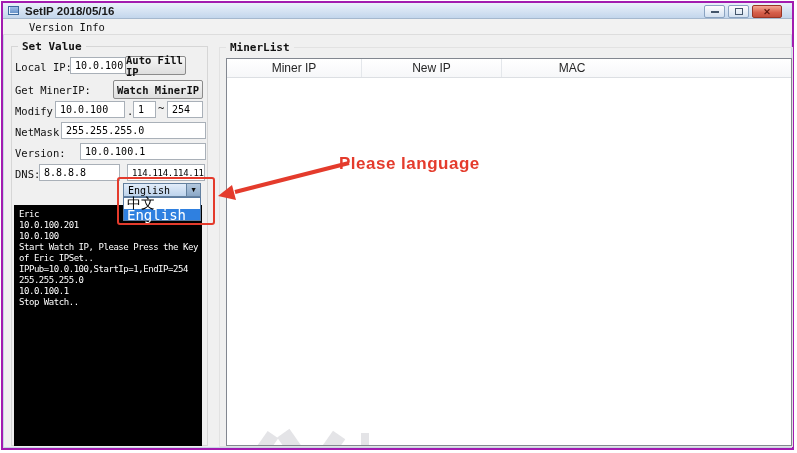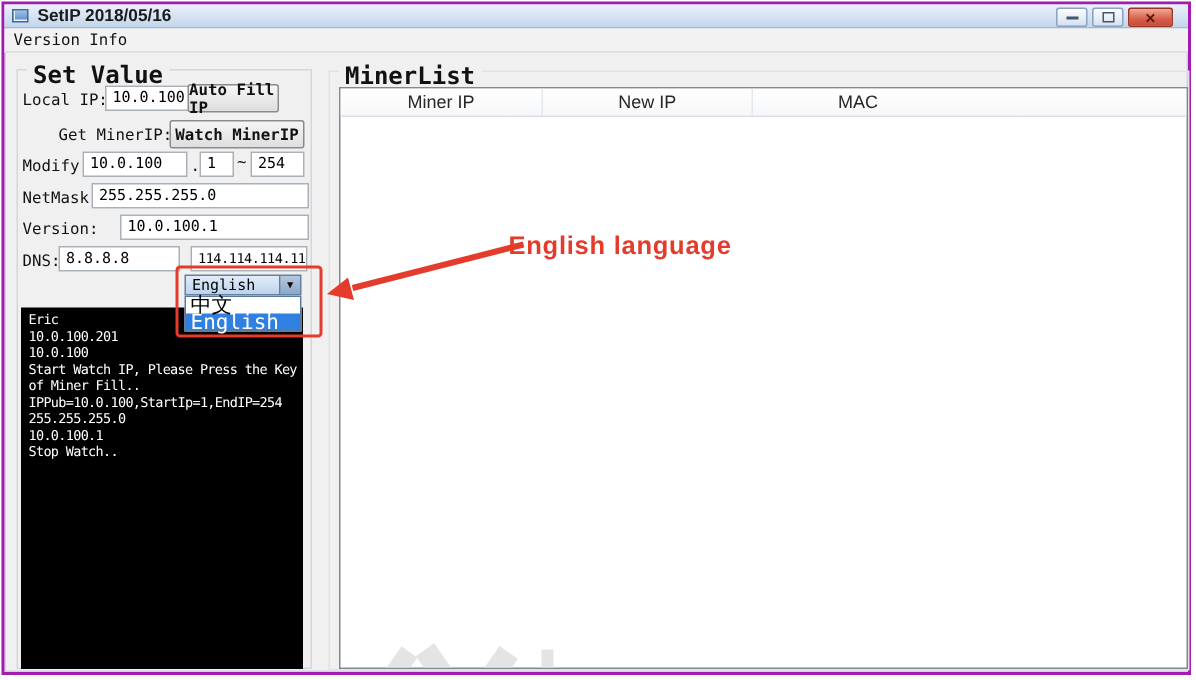--- a/index.html
+++ b/index.html
@@ -24,25 +24,25 @@
           border:1px solid #8aa3c1; }
   .min-glyph { width:8px; height:2px; background:#44566b; }
   .max-glyph { width:8px; height:7px; border:1.5px solid #44566b; background:transparent; }
   .wbtn-close { width:30px; background:linear-gradient(#f4a893,#d65f4b 60%,#c44e3b);
           border:1px solid #993526; color:#5e150c; font-size:9px; font-weight:bold;
           font-family:"Liberation Sans", sans-serif; }
   
   .menubar { position:absolute; left:0; top:16px; right:0; height:16px;
              background:#f2f2f2; border-bottom:1px solid #dddddd;
              display:flex; align-items:center; }
-  .menu-item { font-size:10.5px; color:#111; padding:0 6px; }
+  .menu-item { font-size:10.5px; color:#111; padding:0 6px;margin-left:20px; }
   
   .groupbox { position:absolute; border:1px solid #d6d6d6; }
   .groupbox-label { position:absolute; top:-7px; left:6px; background:#f0f0f0;
-                    padding:0 4px; font-size:16px; font-weight:bold; color:#111; }
+                    padding:0 4px; font-size:11px; font-weight:bold; color:#111; }
   
   .flabel { position:absolute; font-size:10.5px; color:#111; white-space:nowrap; }
   .tinput { position:absolute; background:#fff; border:1px solid #a9b0b8;
             font-size:10px; color:#000; display:flex; align-items:center;
             padding-left:4px; white-space:nowrap; overflow:hidden;
             font-family:"DejaVu Sans Mono", monospace; }
   .btn { position:absolute; background:linear-gradient(#f6f6f6,#dedede);
          border:1px solid #8b8b8b; border-radius:2px; font-size:10.5px;
          font-weight:bold; color:#111; display:flex; align-items:center;
          justify-content:center; font-family:"DejaVu Sans Mono", monospace; }
@@ -112,21 +112,21 @@
   </div>
 
   <div class="groupbox" style="left:8px; top:43px; width:197px; height:400px;">
     <span class="groupbox-label">Set Value</span>
   </div>
 
   <span class="flabel" style="left:12px; top:58px;">Local IP:</span>
   <div class="tinput" style="left:67px; top:54px; width:70px; height:17px;">10.0.100.201</div>
   <div class="btn" style="left:122px; top:53px; width:61px; height:19px;">Auto Fill IP</div>
 
-  <span class="flabel" style="left:12px; top:81px;margin-left:24px;">Get MinerIP:</span>
+  <span class="flabel" style="left:12px; top:81px;">Get MinerIP:</span>
   <div class="btn" style="left:110px; top:77px; width:90px; height:19px;">Watch MinerIP</div>
 
   <span class="flabel" style="left:12px; top:102px;">Modify:</span>
   <div class="tinput" style="left:52px; top:98px; width:70px; height:17px;">10.0.100</div>
   <span class="sep" style="left:124px; top:102px;">.</span>
   <div class="tinput" style="left:130px; top:98px; width:23px; height:17px;">1</div>
   <span class="sep" style="left:155px; top:99px;">~</span>
   <div class="tinput" style="left:164px; top:98px; width:36px; height:17px;">254</div>
 
   <span class="flabel" style="left:12px; top:123px;">NetMask:</span>
@@ -146,21 +146,21 @@
   <div class="combo-list">
     <div class="combo-item">中文</div>
     <div class="combo-item selected">English</div>
   </div>
 
   <div class="console">
     <div>Eric</div>
     <div>10.0.100.201</div>
     <div>10.0.100</div>
     <div>Start Watch IP, Please Press the Key</div>
-    <div>of Miner Fill..</div>
+    <div>of Eric IPSet..</div>
     <div>IPPub=10.0.100,StartIp=1,EndIP=254</div>
     <div>255.255.255.0</div>
     <div>10.0.100.1</div>
     <div>Stop Watch..</div>
   </div>
 
   <div class="groupbox" style="left:216px; top:44px; width:574px; height:400px; border-color:#e2e2e2;">
     <span class="groupbox-label">MinerList</span>
   </div>
 
@@ -171,19 +171,19 @@
       <div class="th" style="width:140px;">MAC</div>
     </div>
 
     <div class="wm" style="left:28px; top:372px; width:13px; height:40px; transform:rotate(35deg);"></div>
     <div class="wm" style="left:62px; top:370px; width:15px; height:46px; transform:rotate(-35deg);"></div>
     <div class="wm" style="left:92px; top:372px; width:15px; height:44px; transform:rotate(35deg);"></div>
     <div class="wm" style="left:134px; top:374px; width:8px; height:40px;"></div>
   </div>
 
   <div class="red-rect"></div>
-  <span class="annot-text">English language</span>
+  <span class="annot-text">Please language</span>
   <svg class="arrow-svg">
     <line x1="346" y1="160" x2="232" y2="189" stroke="#e43b2c" stroke-width="4"></line>
     <polygon points="215,193 229,182 233,197" fill="#e43b2c"></polygon>
   </svg>
 
 </div>
 
 </body></html>

